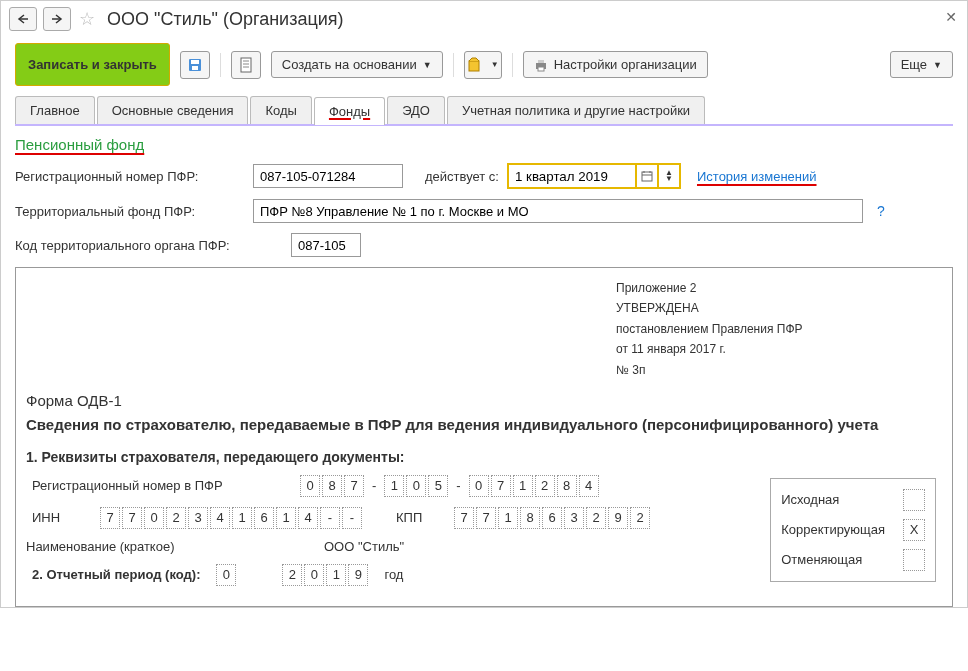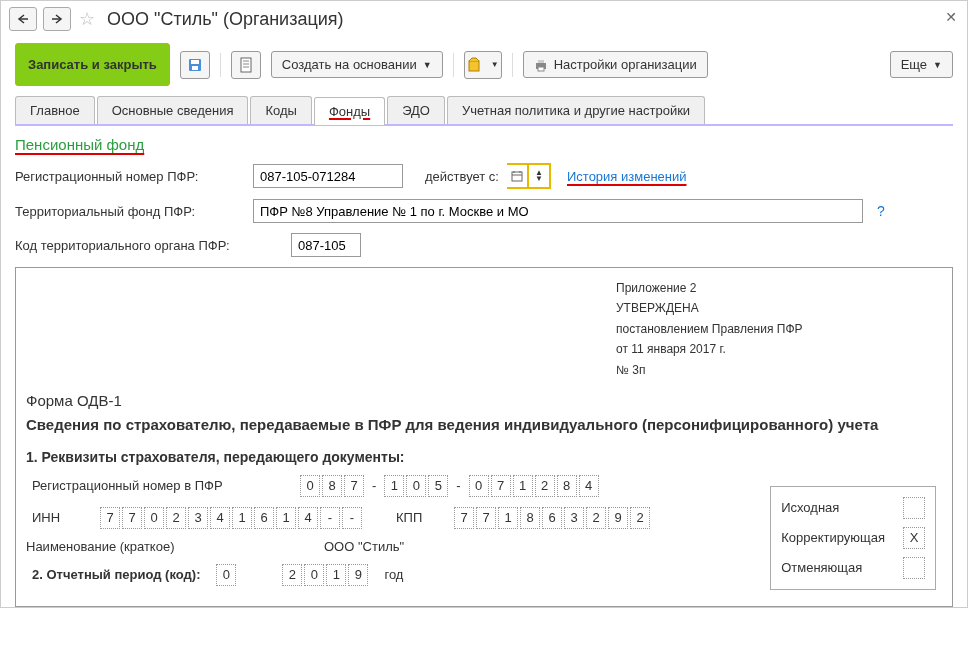--- a/index.html
+++ b/index.html
@@ -45,21 +45,21 @@
 .cell { width: 20px; height: 22px; border: 1px dotted #999; display: inline-flex; align-items: center; justify-content: center; font-size: 13px; }
 .cells { display: flex; gap: 2px; align-items: center; }
 .dash { margin: 0 6px; }
 .inn-row { display: flex; align-items: center; gap: 8px; margin-bottom: 10px; margin-left: 6px; }
 .inn-lbl { width: 60px; }
 .kpp-lbl { margin-left: 26px; width: 50px; }
 .name-row { display: flex; align-items: center; gap: 8px; margin-bottom: 10px; }
 .name-lbl { width: 290px; }
 .period-row { display: flex; align-items: center; gap: 16px; margin-bottom: 10px; margin-left: 6px; }
 .period-lbl { font-weight: bold; }
-.type-box { position: absolute; right: 16px; bottom: 16px; border: 1px solid #aaa; padding: 6px 10px; background: #fff; }
+.type-box { position: absolute; right: 16px; bottom: 24px; border: 1px solid #aaa; padding: 6px 10px; background: #fff; }
 .type-row { display: flex; align-items: center; justify-content: space-between; gap: 18px; padding: 4px 0; }
 .type-cell { width: 22px; height: 22px; border: 1px dotted #999; display: flex; align-items: center; justify-content: center; }
 svg { display: block; }
 </style>
 </head>
 <body>
 
 <div class="window">
   <div class="titlebar">
     <div class="nav-btn">
@@ -137,20 +137,21 @@
   </div>
 
   <div class="content">
     <div class="section-head">Пенсионный фонд</div>
 
     <div class="row">
       <div class="lbl">Регистрационный номер ПФР:</div>
       <input class="inp inp-reg" value="087-105-071284" style="">
       <span style="margin-left:14px">действует с:</span>
       <div class="date-wrap">
+        <input class="inp-date" value="1 квартал 2019" style="">
         <div class="date-btn">
             <svg width="12" height="12">
               <rect x="1" y="2" width="10" height="9" fill="none" stroke="#666"></rect>
               <line x1="1" y1="5" x2="11" y2="5" stroke="#666"></line>
               <line x1="3" y1="1" x2="3" y2="3" stroke="#666"></line>
               <line x1="9" y1="1" x2="9" y2="3" stroke="#666"></line>
             </svg>
           </div>
         <div class="date-btn spin">
             <span>▲</span>

